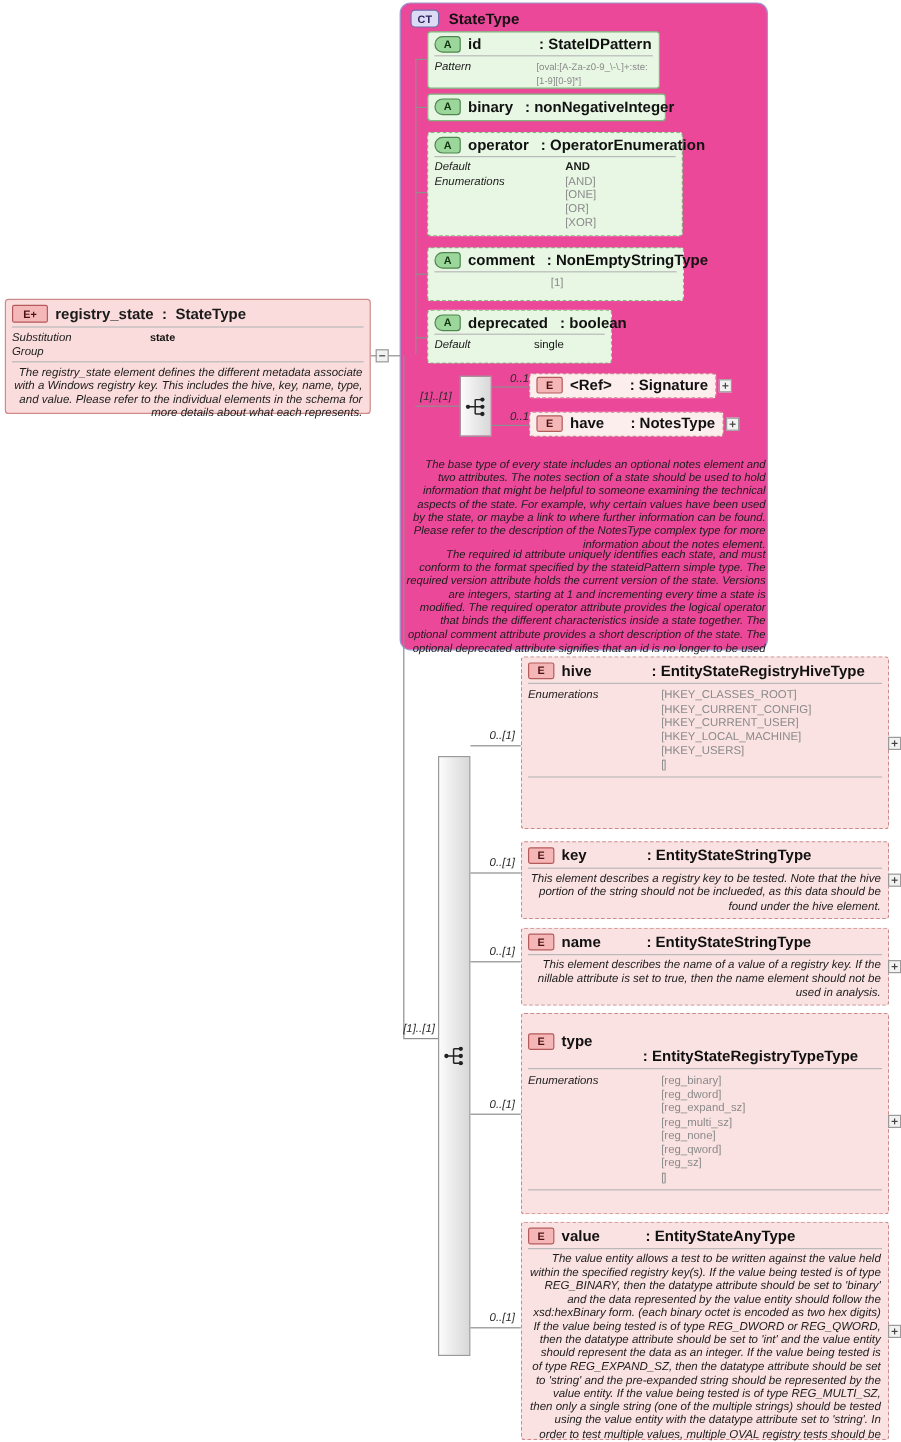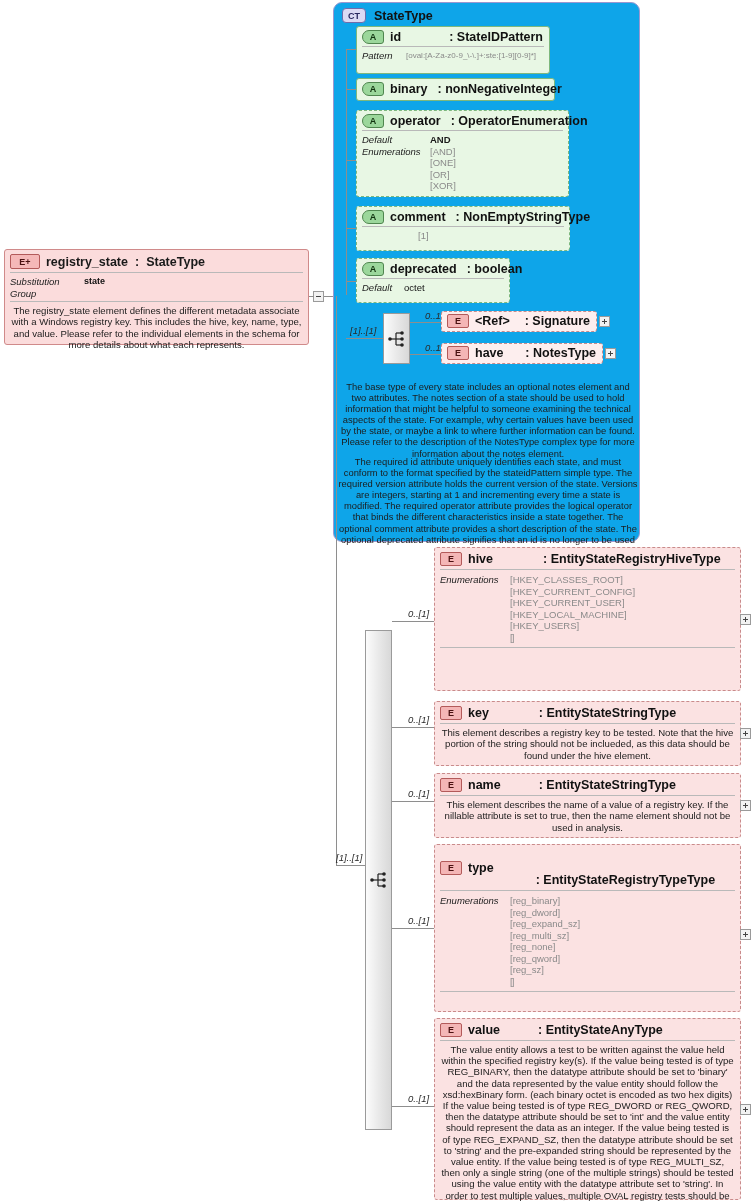--- a/index.html
+++ b/index.html
@@ -20,26 +20,26 @@
     display:flex; align-items:center;
     padding:2px 6px 2px 5px;
     font-size:12.5px; font-weight:bold; color:#1a1a1a;
     white-space:nowrap;
   }
   .box .hdr .nm { margin-left:6px; }
   .box .hdr .ty { margin-left:auto; padding-left:10px; }
   .sep { height:1px; background:#b9b9b9; margin:0 5px; }
   .facets { display:flex; padding:3px 5px 4px 5px; font-size:9.5px; }
   .facets .flabel { font-style:italic; color:#222; width:68px; flex:none; line-height:11.5px;}
-  .facets .fvals { color:#8a8a8a; line-height:11.5px; font-family:"Liberation Sans", sans-serif;}
+  .facets .fvals { color:#8a8a8a; line-height:11.5px; font-family:"Liberation Sans", sans-serif;margin-left:41px;}
   .facets .fvals .dflt { color:#1a1a1a; font-weight:bold; }
   .doc {
     padding:3px 6px 4px 6px;
-    font-size:9.6px; line-height:11.3px;
-    color:#1c1c1c; text-align:center;
+    font-size:9.6px; font-style:italic; line-height:11.3px;
+    color:#1c1c1c; text-align:right;
   }
 
   
   .attr { background:#e8f7e4; border:1px solid #7db87d; }
   .attr.req { border-style:solid; }
   .attr.opt { border-style:dashed; }
   .attr .hdr { color:#111; }
   .badge-a {
     width:22px; height:14px; flex:none;
     background:#9bd79b; border:1px solid #4f864f; border-radius:3px;
@@ -55,21 +55,21 @@
   .badge-e {
     width:22px; height:14px; flex:none;
     background:#f4b6b6; border:1px solid #b35a5a; border-radius:2px;
     font-size:9px; font-weight:bold; color:#4a1111;
     display:flex; align-items:center; justify-content:center;
   }
   .elem-light { background:#fdeeee; }
 
   
   .ct {
-    background:#0ea5e9; border:1px solid #9a97d0; border-radius:9px;
+    background:#ec4899; border:1px solid #9a97d0; border-radius:9px;
   }
   .ct > .cthdr { display:flex; align-items:center; padding:5px 0 0 8px; }
   .badge-ct {
     width:24px; height:15px; flex:none;
     background:#dcdaf4; border:1px solid #6f6cab; border-radius:4px;
     font-size:9px; font-weight:bold; color:#2a2860;
     display:flex; align-items:center; justify-content:center;
   }
   .cttitle { margin-left:8px; font-size:12.5px; font-weight:bold; color:#111; }
 
@@ -227,21 +227,21 @@
     <div class="hdr" style="padding-top:3px;padding-bottom:2px;">
       <span class="badge-a">
           <span>A</span>
         </span>
       <span class="nm">deprecated</span>
       <span class="ty"><span>:</span> <span>boolean</span></span>
     </div>
     <div class="sep"></div>
     <div class="facets">
       <span class="flabel" style="width:42px;">Default</span>
-      <span class="fvals" style="color:#111;">octet</span>
+      <span class="fvals" style="color:#111;">single</span>
     </div>
   </div>
 
   <div class="ln lnh" style="left:346px; top:338px; width:37px;"></div>
   <div class="card" style="left:350px; top:325px;">[1]..[1]</div>
   <div class="seqnode" style="left:383px; top:313px; width:27px; height:51px;">
     <svg width="20" height="20" viewBox="0 0 20 20">
       <circle cx="3" cy="10" r="1.8" fill="#222"></circle>
       <line x1="4" y1="10" x2="9" y2="10" stroke="#222" stroke-width="1.2"></line>
       <line x1="9" y1="4" x2="9" y2="16" stroke="#222" stroke-width="1.2"></line>

